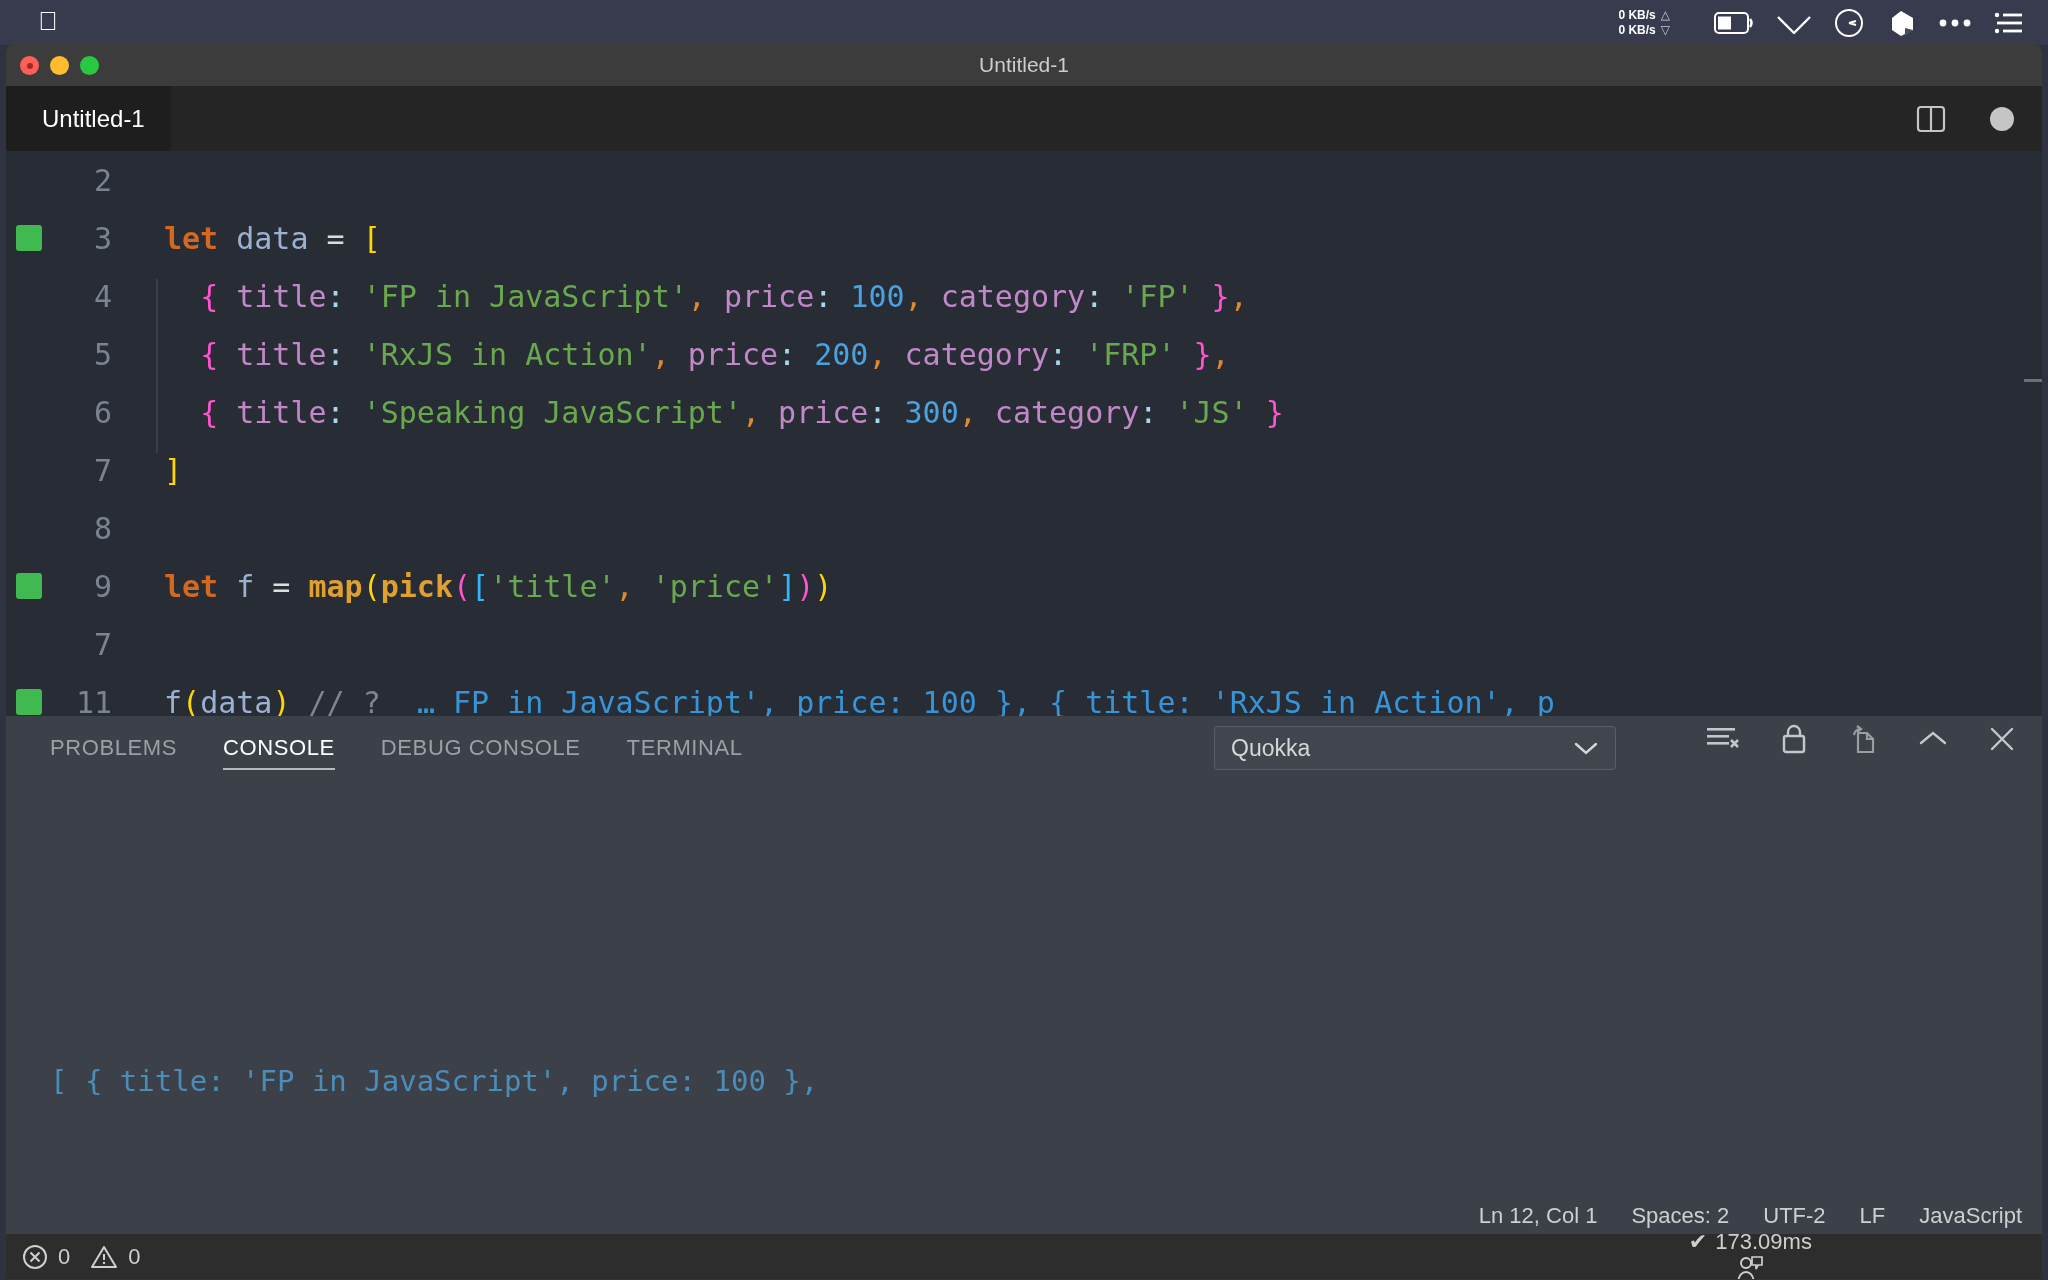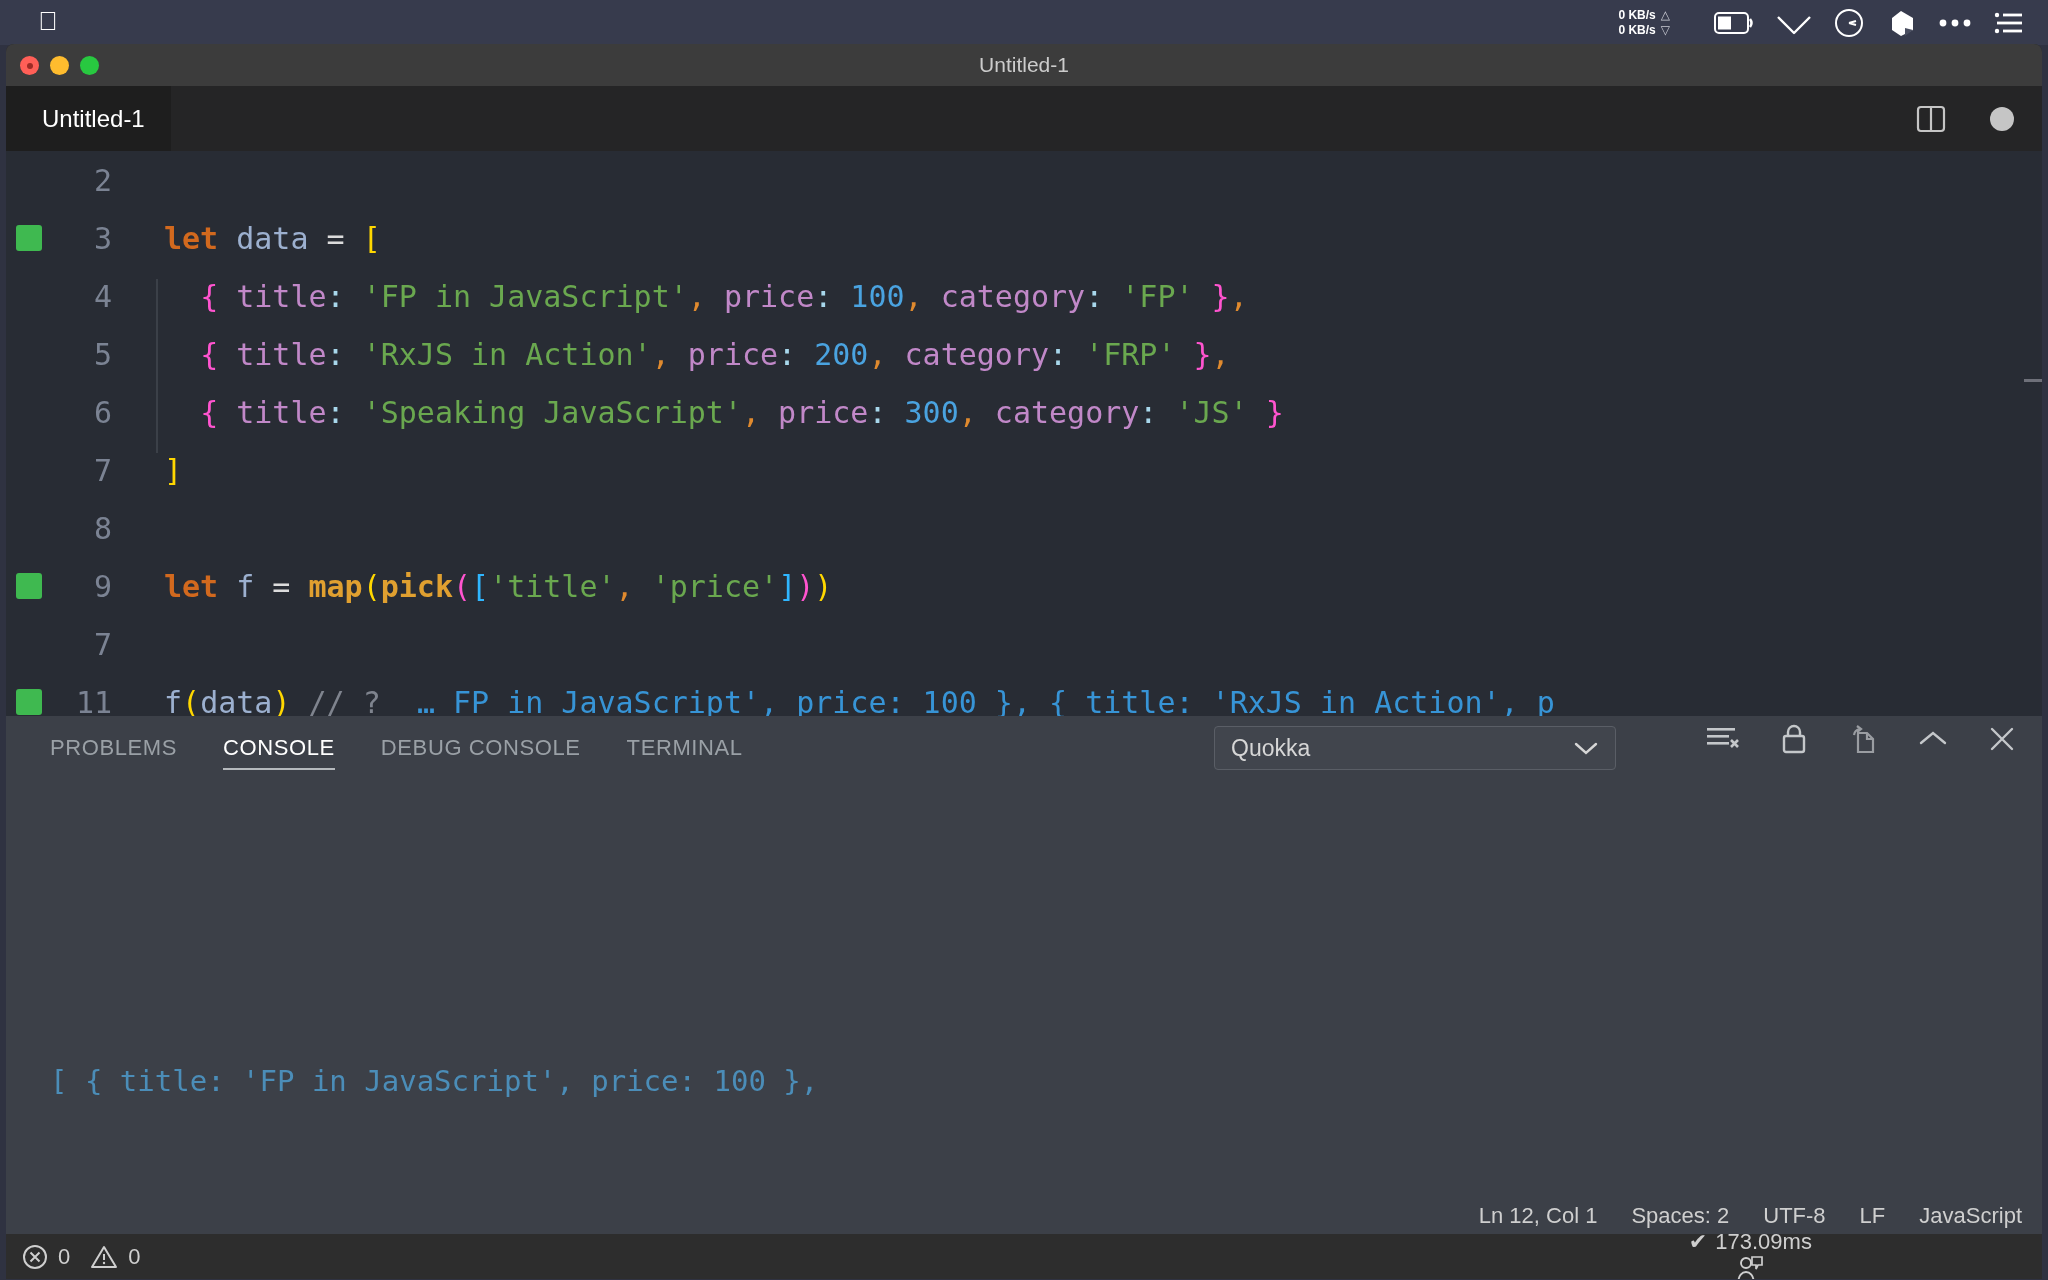--- a/index.html
+++ b/index.html
@@ -354,21 +354,21 @@
             </svg>
           </span>
           <span>0</span>
         </div>
       </div>
 
       <div class="sb-right">
         <div id="sb-right-items" style="display:flex;align-items:center;">
             <div class="sb-item">Ln 12, Col 1</div>
             <div class="sb-item">Spaces: 2</div>
-            <div class="sb-item">UTF-8</div>
+            <div class="sb-item">UTF-2</div>
             <div class="sb-item">LF</div>
             <div class="sb-item">JavaScript</div>
           </div>
         <div class="sb-item">
           <span>✔</span>
           <span>173.09ms</span>
         </div>
         <div class="sb-item">
           <svg width="26" height="28" viewBox="0 0 26 28">
             <circle cx="9" cy="8" r="5" fill="none" stroke="#cfcfcf" stroke-width="1.9"></circle>

